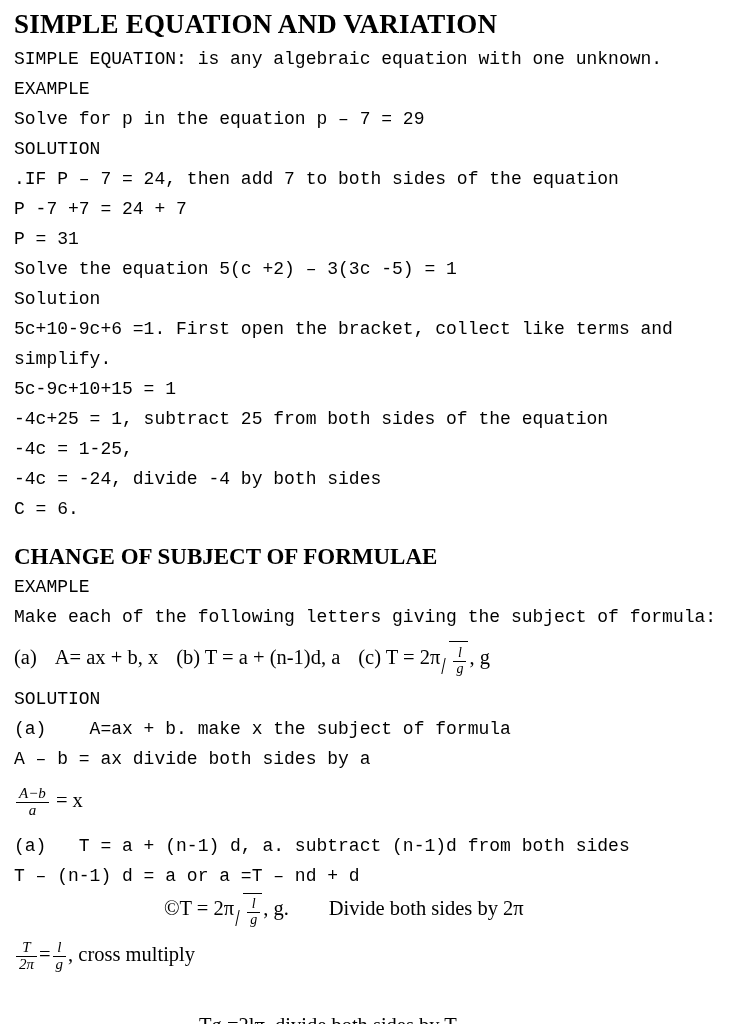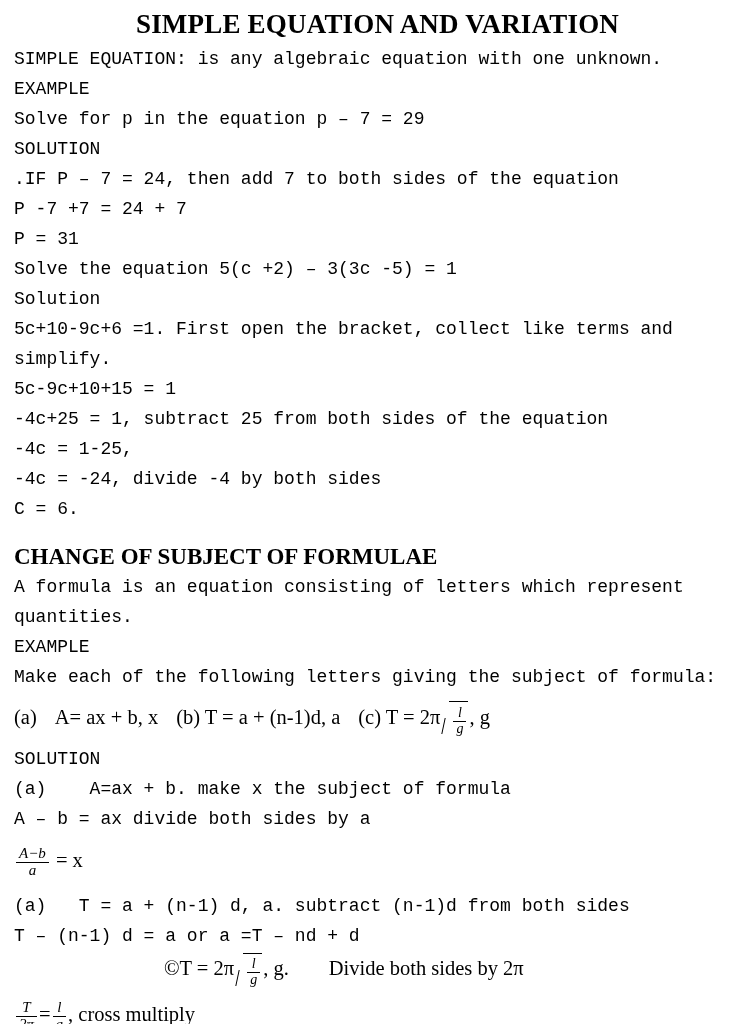--- a/index.html
+++ b/index.html
@@ -15,21 +15,20 @@
     overflow: hidden;
   }
   .page {
     width: 755px;
     height: 1024px;
     box-sizing: border-box;
     padding: 8px 14px 0 14px;
     position: relative;
   }
   .doc-title {
-    text-align: center;
     font-size: 27px;
     font-weight: bold;
     letter-spacing: 0.2px;
     margin: 2px 0 4px 0;
     line-height: 1.1;
   }
   .line {
     font-size: 18px;
     line-height: 30px;
     white-space: pre-wrap;
@@ -130,21 +129,20 @@
     <div class="line">-4c+25 = 1, subtract 25 from both sides of the equation</div>
     <div class="line">-4c = 1-25,</div>
     <div class="line">-4c = -24, divide -4 by both sides</div>
     <div class="line">C = 6.</div>
   </div>
 
   <div class="spacer"></div>
 
   <div>
     <div class="section-head">CHANGE OF SUBJECT OF FORMULAE</div>
-    <div class="line">A formula is an equation consisting of letters which represent quantities.</div>
     <div class="line">EXAMPLE</div>
     <div class="line">Make each of the following letters giving the subject of formula:</div>
 
     <div class="small-spacer"></div>
 
     <div class="mathline">
       <span>(a)</span><span class="gap-sm"></span><span>A= ax + b, x</span><span class="gap-sm"></span><span>(b)</span>
       <span>T = a + (n-1)d, a</span><span class="gap-sm"></span><span>(c)</span>
       <span>T = 2</span><span>π</span><span class="sqrt"><span class="frac"><span class="num">l</span><span class="den">g</span></span></span><span>, g</span>
     </div>

